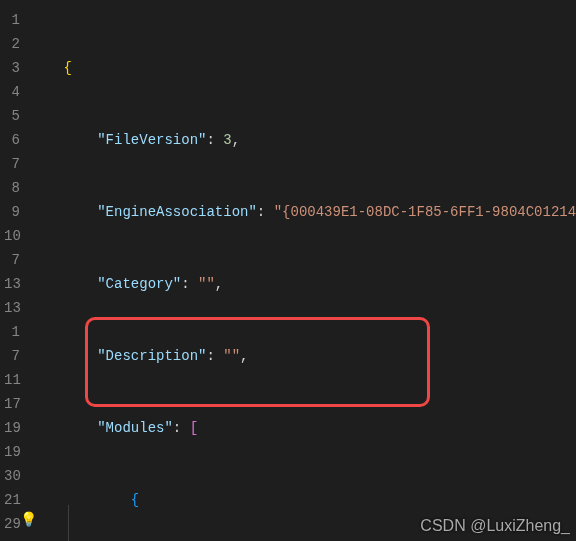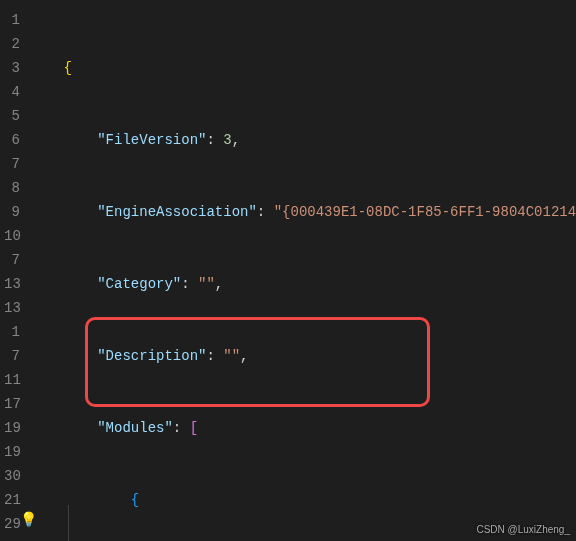--- a/index.html
+++ b/index.html
@@ -46,21 +46,21 @@
     width: 1px;
     background: #404040;
     z-index: 2;
   }
   .watermark {
     position: absolute;
     right: 6px;
     bottom: 6px;
     color: #aaaaaa;
     font-family: Arial, sans-serif;
-    font-size: 10px;
+    font-size: 16px;
     z-index: 5;
     text-shadow: 0 0 3px #000;
   }
 </style>
 </head>
 <body>
 
 <div class="editor">
   <div class="gutter">
     <div class="ln">1</div>

